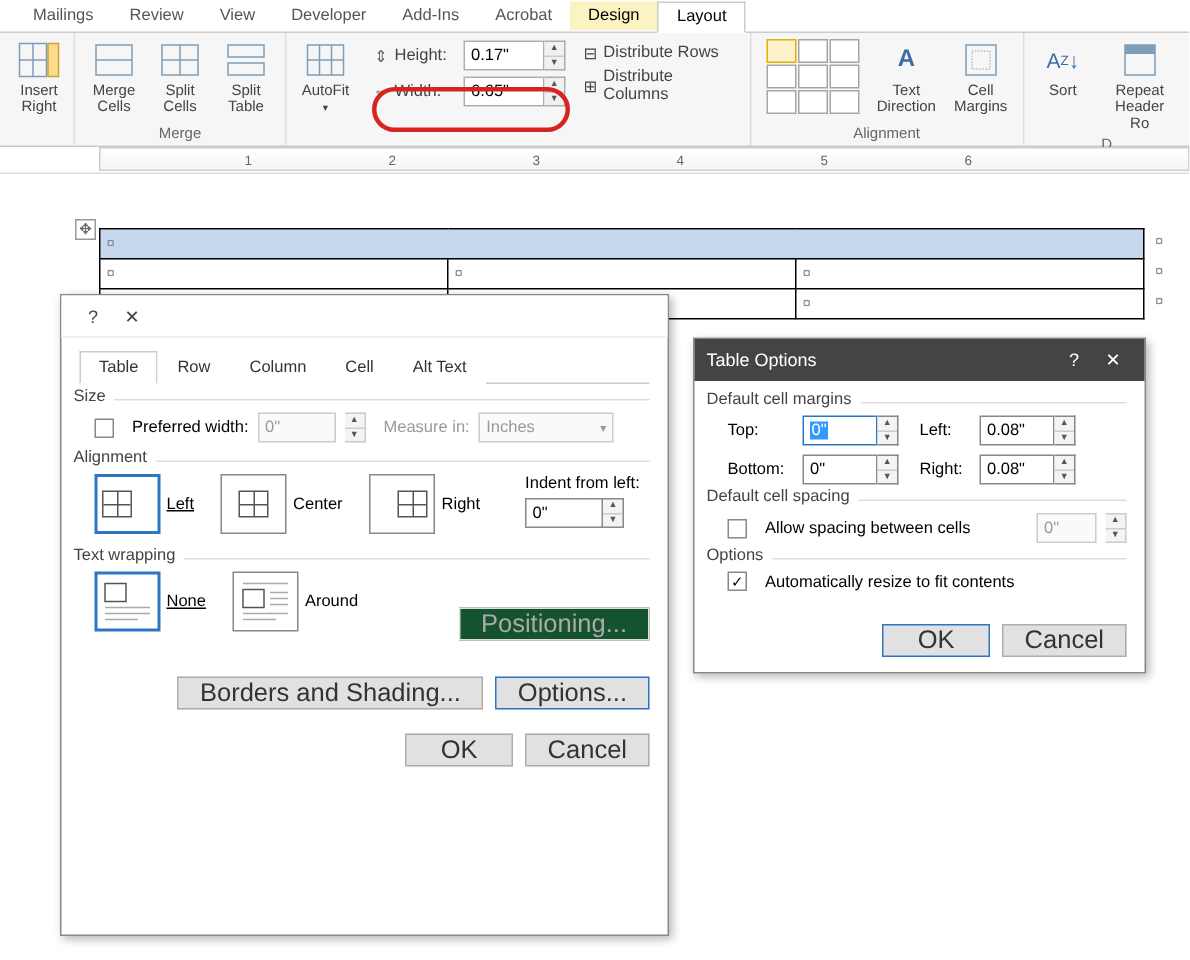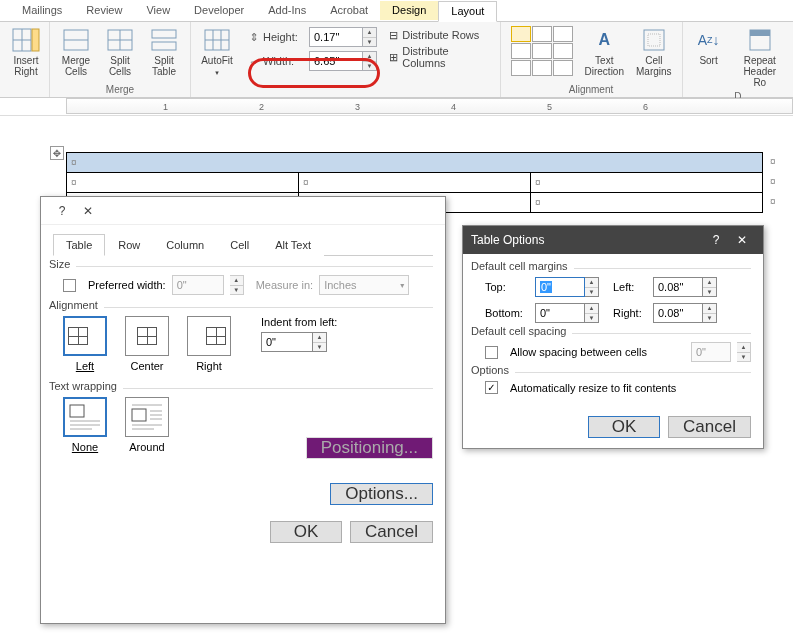--- a/index.html
+++ b/index.html
@@ -57,32 +57,32 @@
 .titlebar.dark { background: #444; color: #fff; }
 .titlebar .ttl { flex: 1; }
 .titlebar .tbtn { width: 26px; height: 20px; display: flex; align-items: center; justify-content: center; font-size: 12px; color: inherit; }
 .dlg-body { padding: 8px 12px 10px; }
 .dlg-tabs { display: flex; border-bottom: 1px solid #ccc; margin-bottom: 10px; }
 .dlg-tabs .t { padding: 4px 12px; font-size: 11px; color: #333; border: 1px solid transparent; background:#fff; position:relative; top:1px; }
 .dlg-tabs .t.active { border: 1px solid #ccc; border-bottom: 1px solid #fff; }
 .fs-line { height:1px; background:#ddd; margin: 0 0 8px; position:relative; }
 .fs-line .lg { position:absolute; top:-8px; left:-4px; background:#fff; padding:0 6px 0 0; font-size:11px; color:#444;}
 .align-opts { display: flex; gap: 18px; margin-bottom: 6px; }
-.align-opt { display:flex; flex-direction:column; align-items:center; gap:4px; }
+.align-opt { display:flex; flex-direction:row; align-items:center; gap:4px; }
 .align-opt .box { width:44px; height:40px; border:1px solid #888; background:#fff; display:flex; align-items:center; justify-content:center; }
 .align-opt.sel .box { border:2px solid #2F76C2; }
 .align-opt .cap { font-size:11px; }
 .align-opt.sel .cap { text-decoration: underline; }
 .glyph-table { width:20px; height:18px; border:1px solid #555; position:relative; }
 .glyph-table::before,.glyph-table::after { content:''; position:absolute; background:#555; }
 .glyph-table::before { left:50%; top:0; bottom:0; width:1px; }
 .glyph-table::after { top:50%; left:0; right:0; height:1px; }
 .btn { height: 22px; padding: 0 14px; background: #E1E1E1; border: 1px solid #ADADAD; font-size: 17px; color:#333; display:inline-flex; align-items:center; justify-content:center; min-width:72px; }
 .btn.primary { border: 1px solid #2F76C2; }
-.btn.disabled { color:#aaa; background:#701a75; border-color:#ddd; }
+.btn.disabled { color:#aaa; background:#14532d; border-color:#ddd; }
 .dlg-footer { display:flex; justify-content:flex-end; gap:8px; padding: 6px 12px 10px; }
 .chk { width:13px; height:13px; border:1px solid #888; display:inline-flex; align-items:center; justify-content:center; font-size:10px; margin-right:6px; vertical-align:middle; background:#fff;}
 .input-ro { height:20px; border:1px solid #ccc; background:#fafafa; color:#999; display:inline-flex; align-items:center; padding:0 4px; }
 .input-txt { height:20px; border:1px solid #888; background:#fff; display:inline-flex; align-items:center; padding:0 4px; }
 .input-txt.focused { border:1px solid #2F76C2; background:#fff; }
 .spin-sm { width:14px; height:20px; border:1px solid #888; border-left:none; display:flex; flex-direction:column; background:#f4f4f4;}
 .spin-sm.dis { border-color:#ccc; }
 .spin-sm div{flex:1;display:flex;align-items:center;justify-content:center;font-size:6px;color:#555;border-bottom:1px solid #ccc;}
 .spin-sm div:last-child{border-bottom:none;}
 .sel-hl { background:#3399FF; color:#fff; padding:0 1px; }
@@ -391,20 +391,21 @@
                 <line x1="2" y1="26" x2="24" y2="26" stroke="#aaa"></line>
               </svg>
             </div>
             <div class="cap">Around</div>
           </div>
       </div>
       <div class="btn disabled">Positioning...</div>
     </div>
 
     <div style="display:flex;justify-content:flex-end;gap:8px;margin-top:24px">
+      <div class="btn" style="min-width:130px">Borders and Shading...</div>
       <div class="btn primary">Options...</div>
     </div>
   </div>
   <div class="dlg-footer">
     <div class="btn">OK</div>
     <div class="btn">Cancel</div>
   </div>
 </div>
 
 <div class="dialog" style="left:462px; top:225px; width:302px;">

